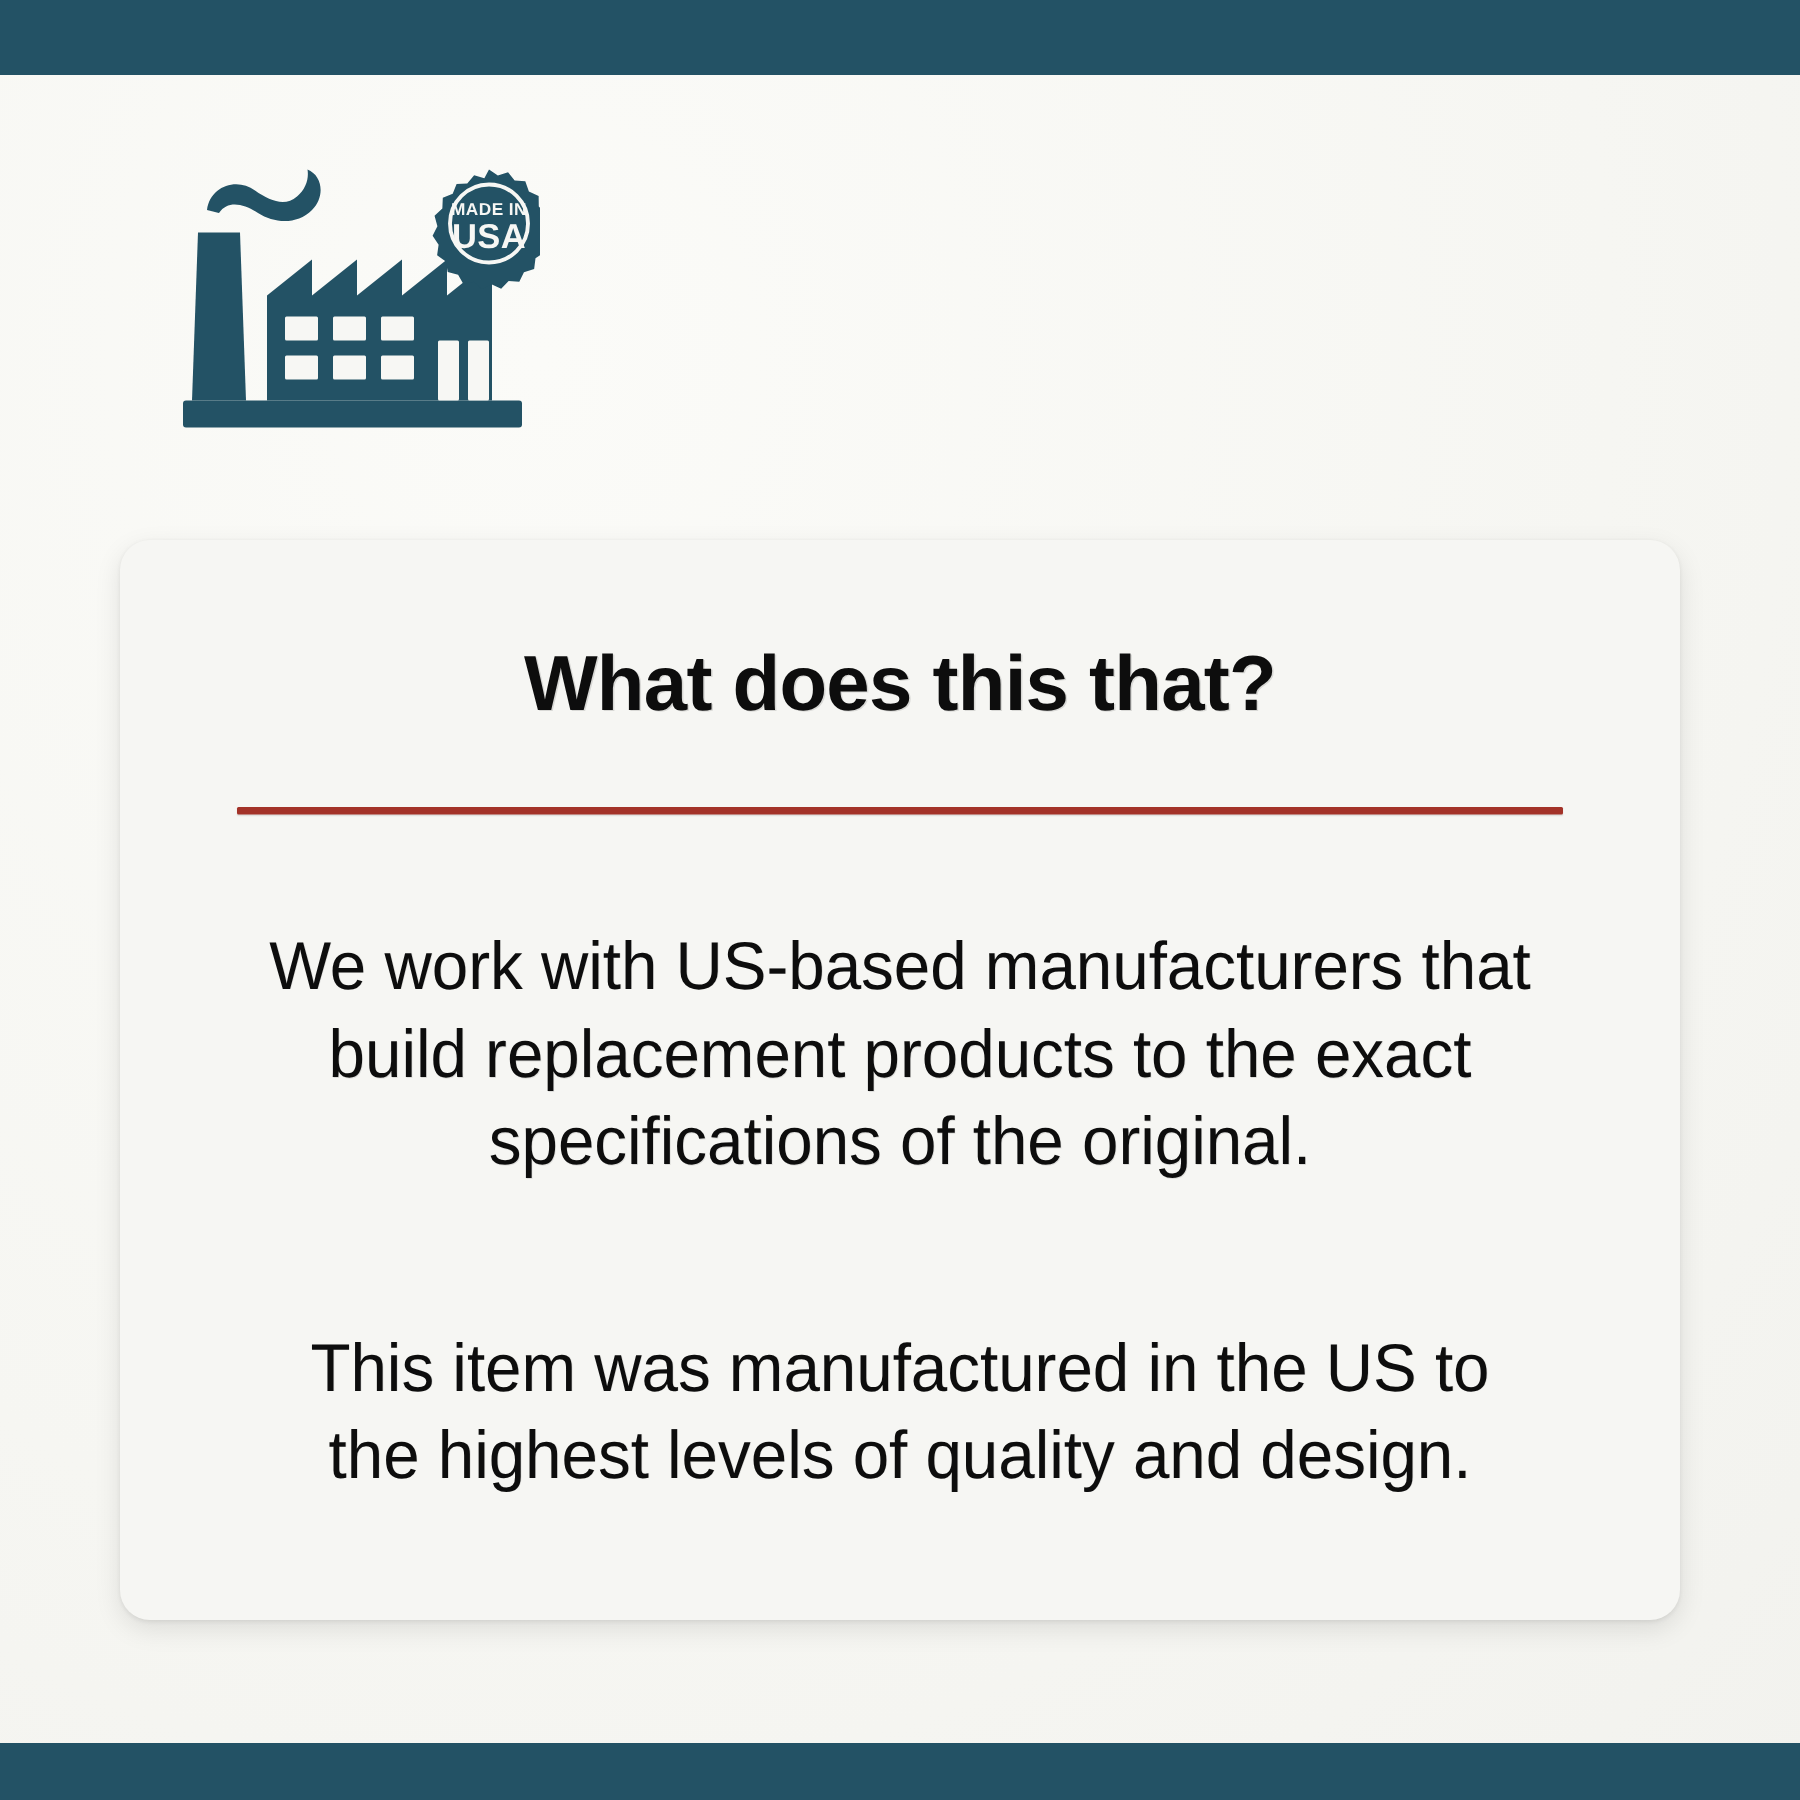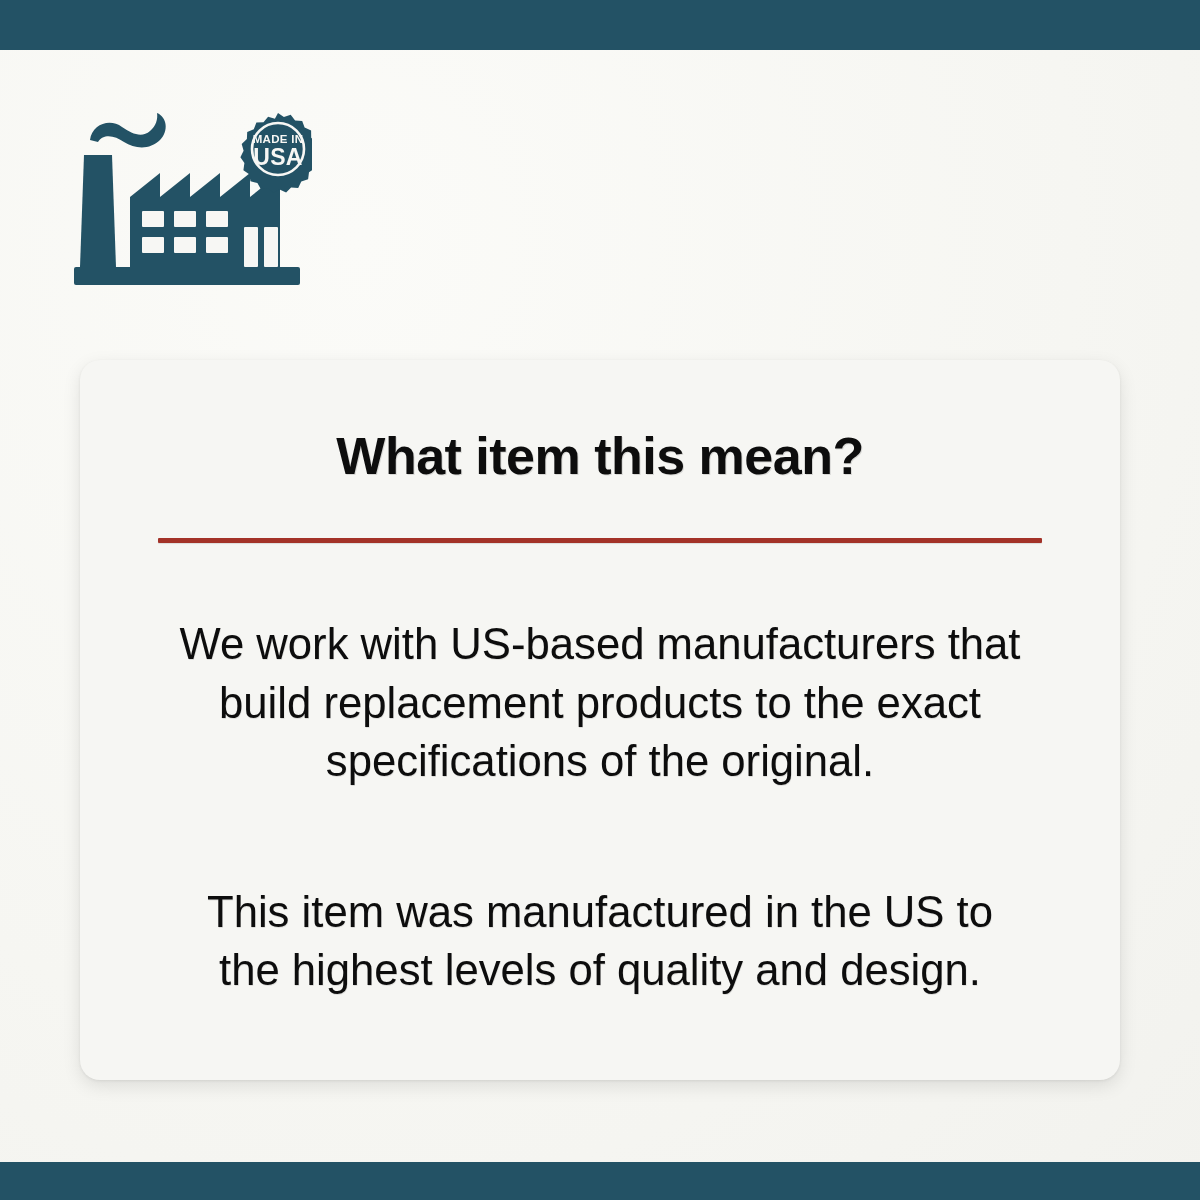--- a/index.html
+++ b/index.html
@@ -38,21 +38,21 @@
 
   
   .header {
     position: absolute;
     left: 0;
     top: 50px;
     width: 1200px;
     height: 300px;
     display: flex;
     align-items: center;
-    padding-left: 72px;
+    padding-left: 120px;
   }
 
   .logo-wrap {
     width: 240px;
     height: 190px;
     flex: 0 0 240px;
     position: relative;
   }
   .logo-wrap svg { display: block; width: 100%; height: 100%; }
 
@@ -166,21 +166,21 @@
           <text x="34" y="52" text-anchor="middle" fill="#f7f7f4" font-family="Liberation Sans Narrow, Liberation Sans, sans-serif" font-size="23" font-weight="700" letter-spacing="0.3">USA</text>
         </g>
       </svg>
     </div>
 
 
   </div>
 
   <div class="card">
 
-    <div class="card-title">What item this mean?</div>
+    <div class="card-title">What does this that?</div>
 
     <div class="divider"></div>
 
     <div class="body-text para-1">We work with US-based manufacturers that build replacement products to the exact specifications of the original.</div>
 
     <div class="body-text para-2">This item was manufactured in the US to the highest levels of quality and design.</div>
 
   </div>
 
 </div>

